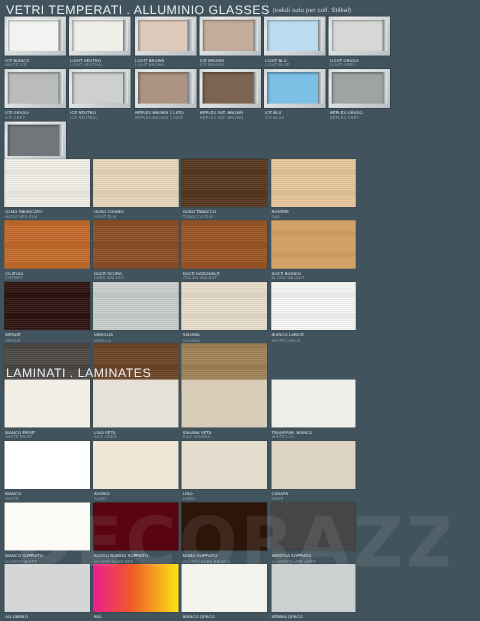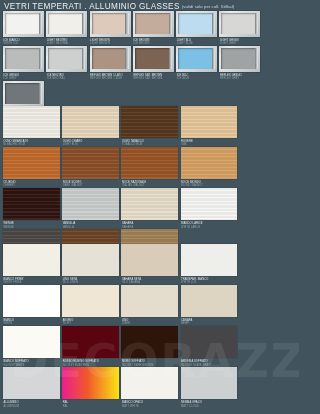--- a/index.html
+++ b/index.html
@@ -316,20 +316,23 @@
           <div class="mat-sw" style="background: repeating-linear-gradient(0deg, rgba(255, 255, 255, 0.07) 0px, rgba(255, 255, 255, 0.07) 0.5px, rgba(0, 0, 0, 0.05) 0.5px, rgba(0, 0, 0, 0.05) 1.4px), linear-gradient(rgb(160, 130, 87), rgb(160, 130, 87)) rgb(160, 130, 87);"></div>
           <div class="sw-label">
             <span class="it">SABBIA SPAZZOLATO</span>
             <span class="en">BRUSHED SAND</span>
           </div>
         </div>
       </div>
   </div>
 
   <div class="sec" style="top:244px;">
+    <div class="section-head">
+      <span>LAMINATI . LAMINATES</span>
+    </div>
     <div class="grid mat-grid" id="grid-2">
         <div class="cell">
           <div class="mat-sw" style="background: rgb(242, 239, 230);"></div>
           <div class="sw-label">
             <span class="it">BIANCO FRISE'</span>
             <span class="en">WHITE FRISE</span>
           </div>
         </div>
         <div class="cell">
           <div class="mat-sw" style="background: rgb(230, 225, 215);"></div>

